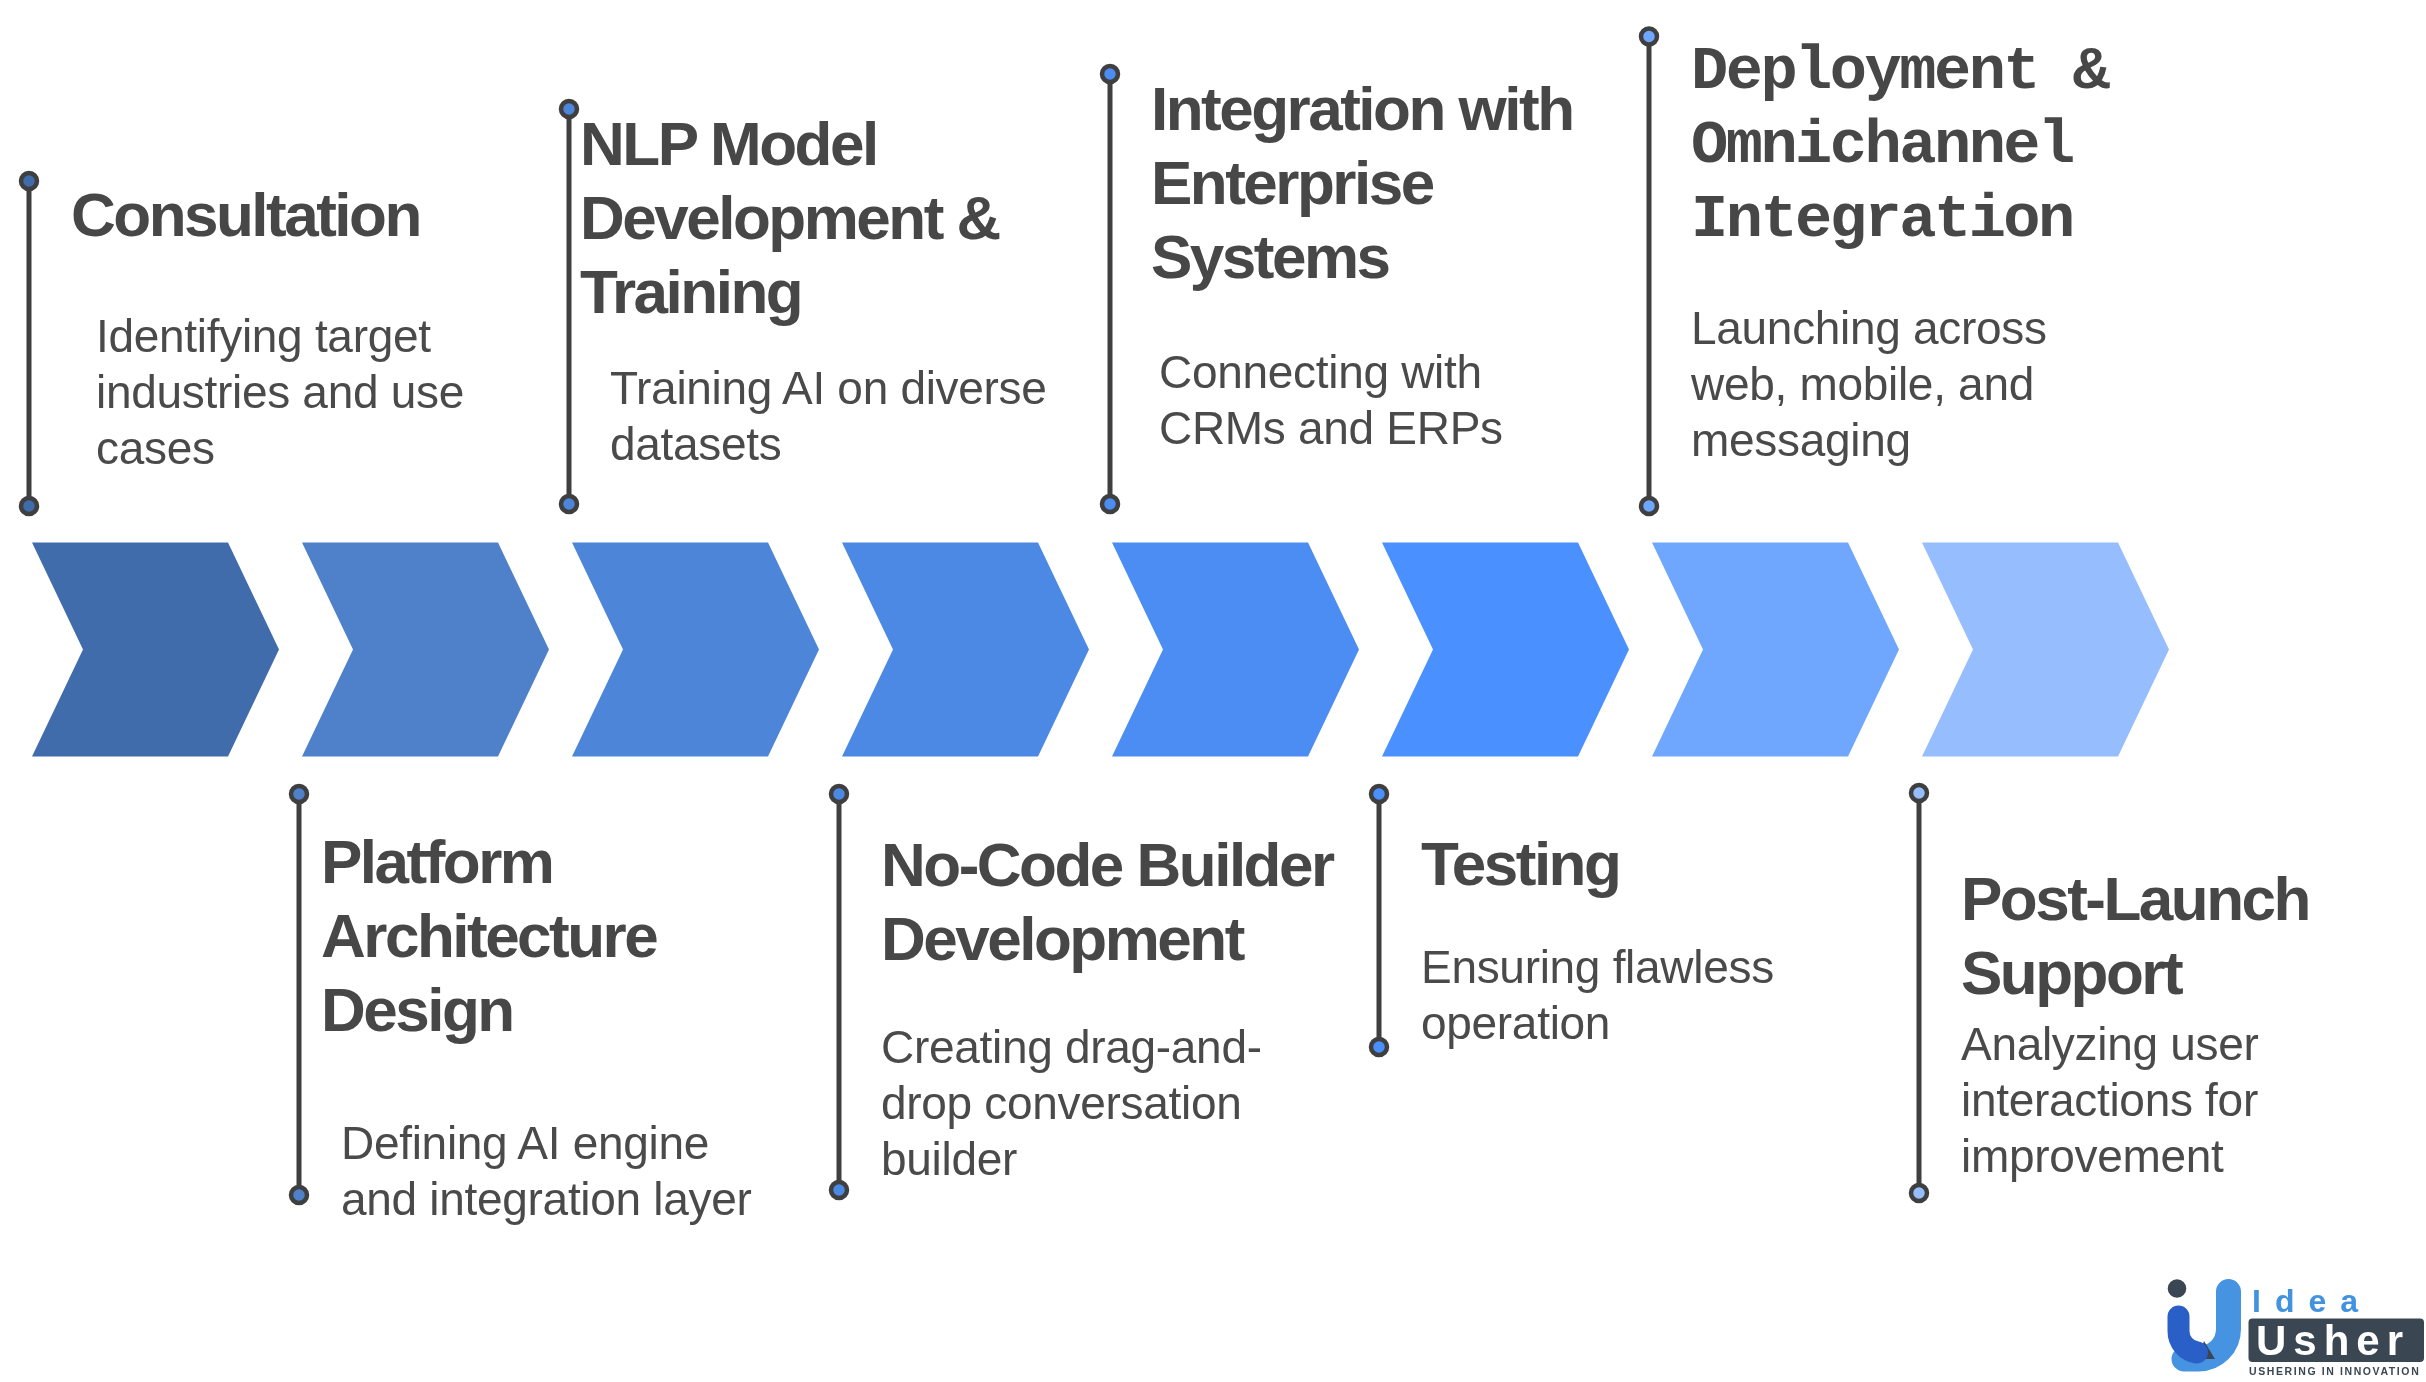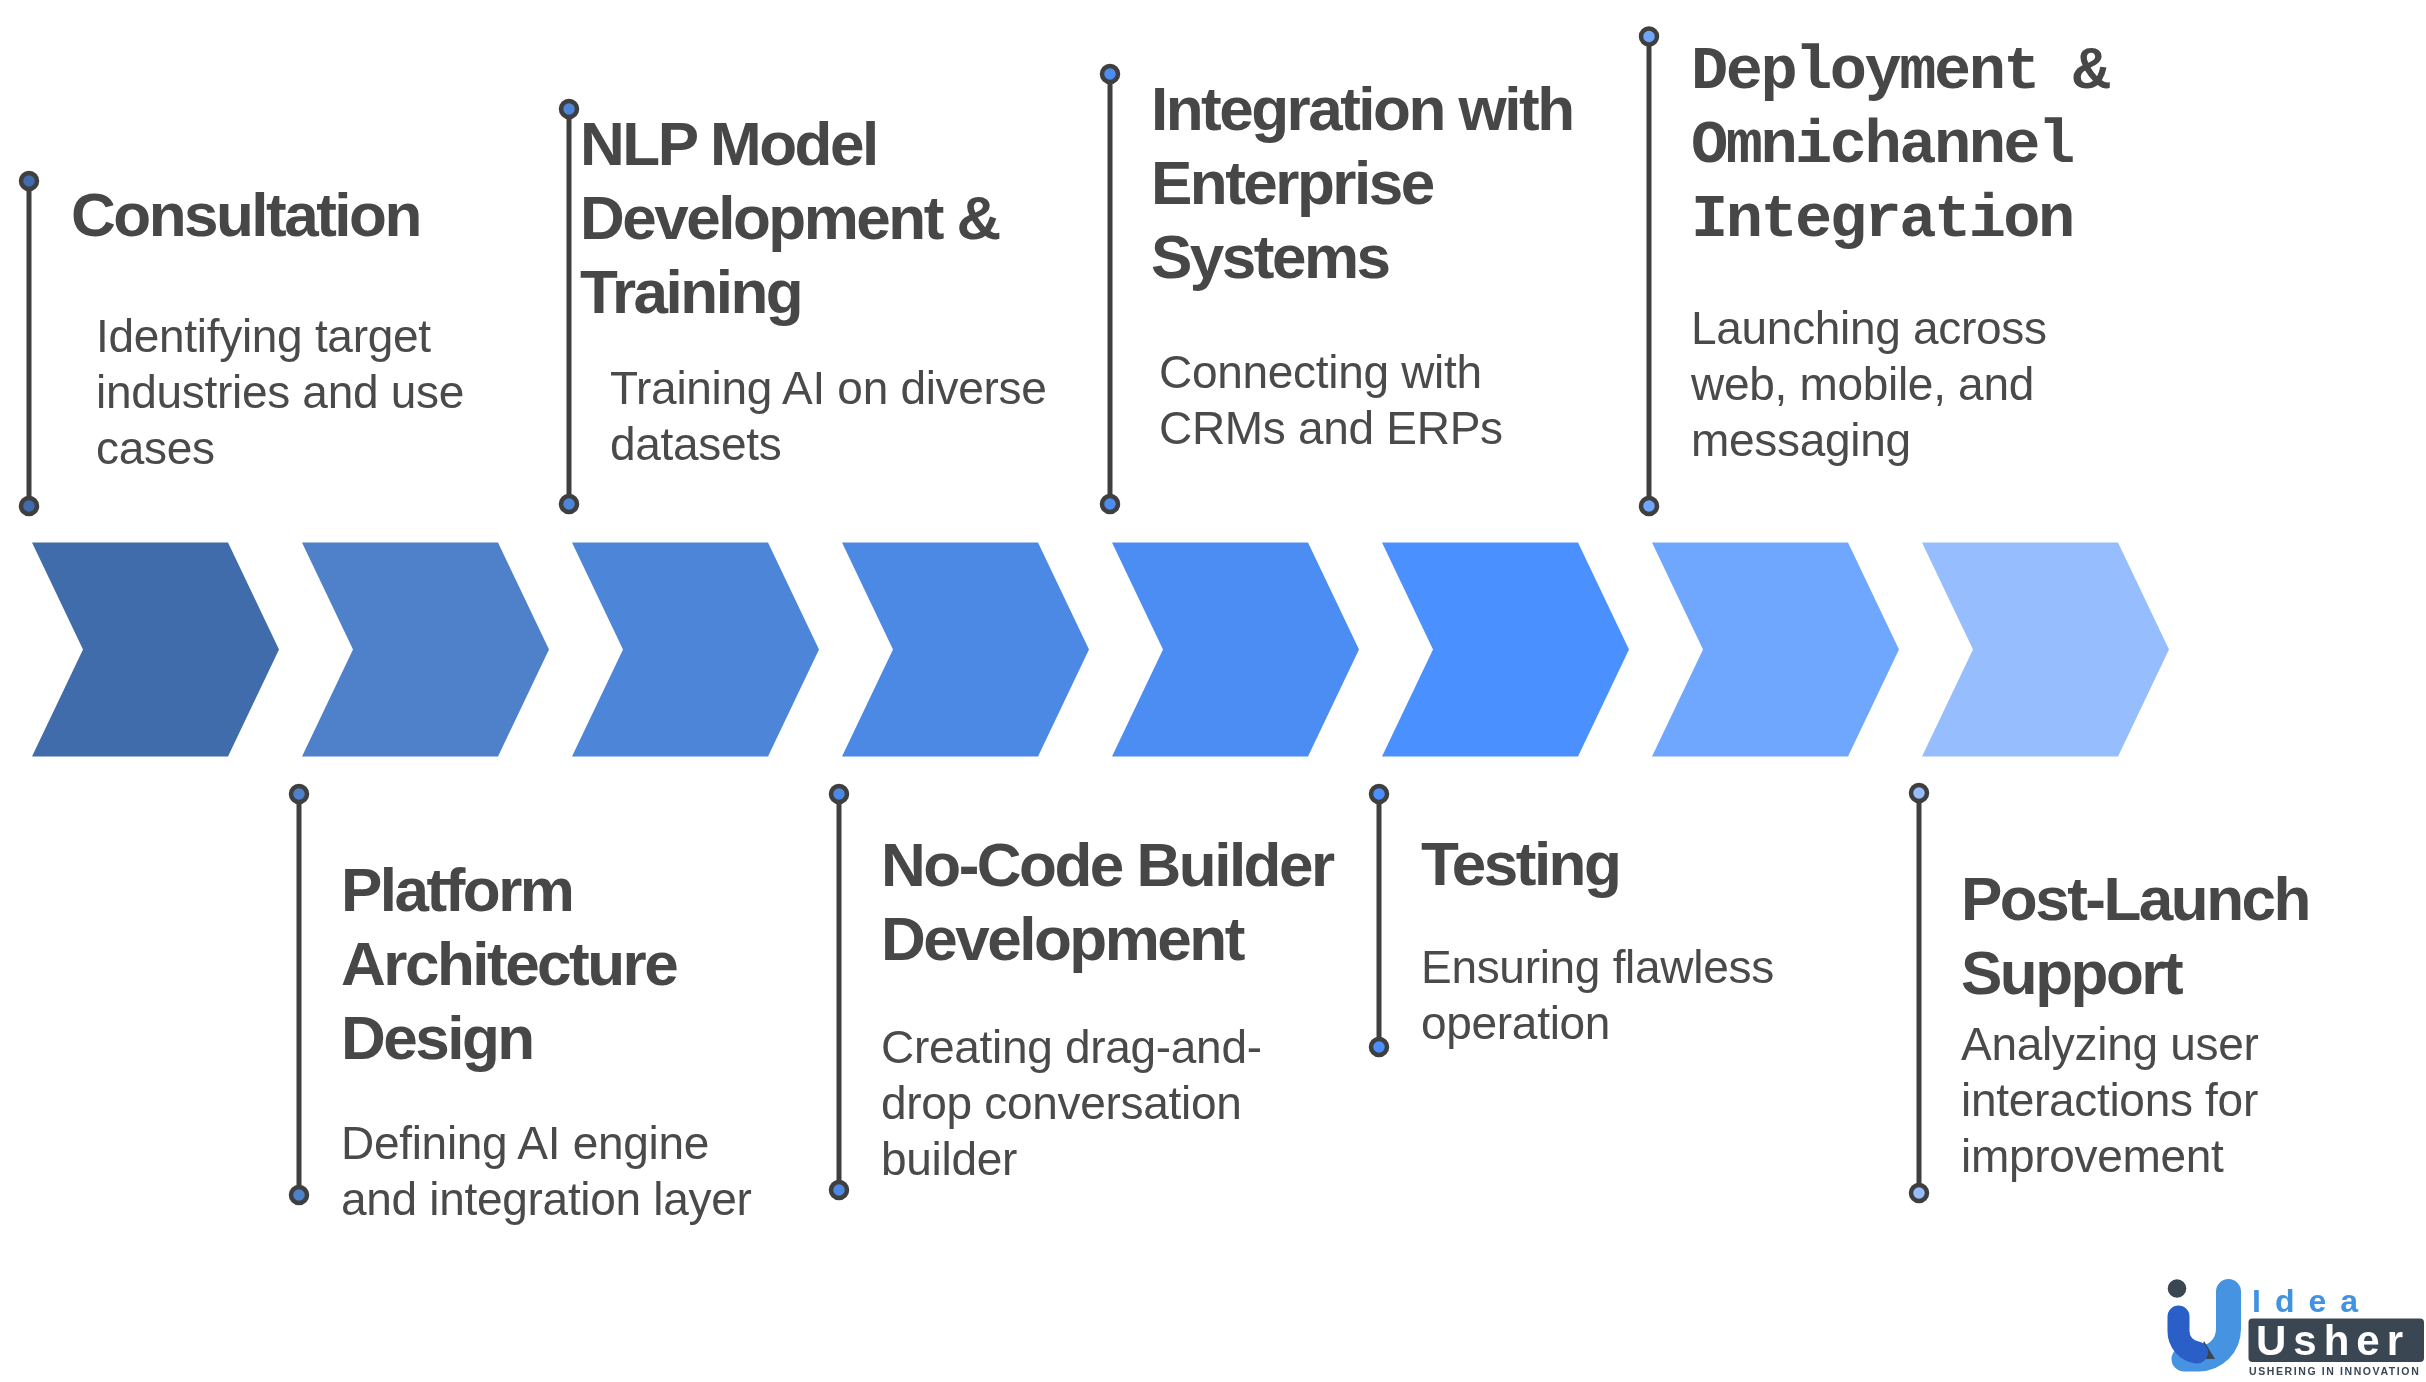--- a/index.html
+++ b/index.html
@@ -82,21 +82,21 @@
 <div class="col" style="left:1151px;top:71.5px;">
   <div class="h">Integration with<br>Enterprise<br>Systems</div>
 </div>
 <div class="b" style="left:1151px;top:344.4px;margin-left:8px;">Connecting with<br>CRMs and ERPs</div>
 
 <div class="col" style="left:1691px;top:35.4px;font-family:Liberation Mono, monospace;">
   <div class="h">Deployment &amp;<br>Omnichannel<br>Integration</div>
 </div>
 <div class="b" style="left:1691px;top:300.3px;">Launching across<br>web, mobile, and<br>messaging</div>
 
-<div class="col" style="left:341px;top:825.2px;margin-top:28px;">
+<div class="col" style="left:321px;top:825.2px;">
   <div class="h">Platform<br>Architecture<br>Design</div>
 </div>
 <div class="b" style="left:341px;top:1079px;margin-top:36px;">Defining AI engine<br>and integration layer</div>
 
 <div class="col" style="left:881px;top:827.7px;">
   <div class="h">No-Code Builder<br>Development</div>
 </div>
 <div class="b" style="left:881px;top:1018.5px;">Creating drag-and-<br>drop conversation<br>builder</div>
 
 <div class="col" style="left:1421px;top:827.4px;">

